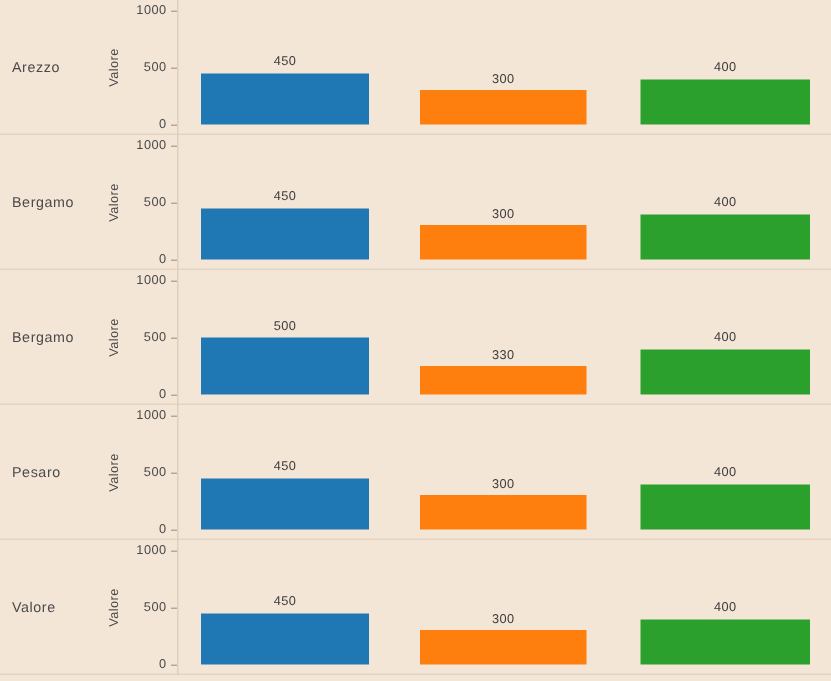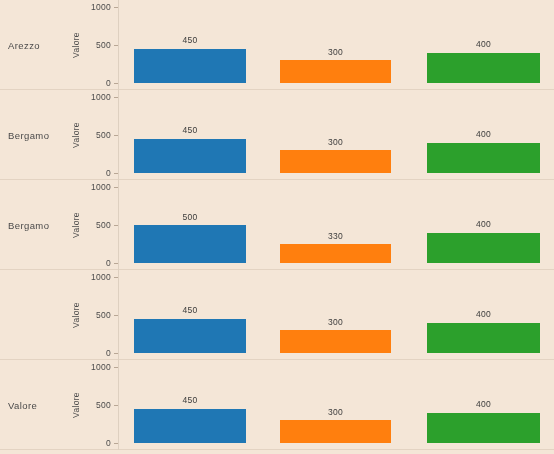--- a/index.html
+++ b/index.html
@@ -245,20 +245,21 @@
           <div class="bar" style="height: 19px; bottom: 7px; background: rgb(255, 127, 14);"></div>
           <div class="bar-value" style="bottom: 30px;">330</div>
         </div>
         <div class="bar-slot" style="left: 308px; width: 113px;">
           <div class="bar" style="height: 30.4px; bottom: 7px; background: rgb(44, 160, 44);"></div>
           <div class="bar-value" style="bottom: 41.4px;">400</div>
         </div>
       </div>
     </div>
     <div class="facet-row">
+      <div class="row-label">Pesaro</div>
       <div class="axis-title">
         <span>Valore</span>
       </div>
       <div class="yaxis-area">
         <div class="ytick" style="top: 7px;">
           <div class="tick-text">1000</div>
           <div class="tick-mark"></div>
         </div>
         <div class="ytick" style="top: 45px;">
           <div class="tick-text">500</div>

